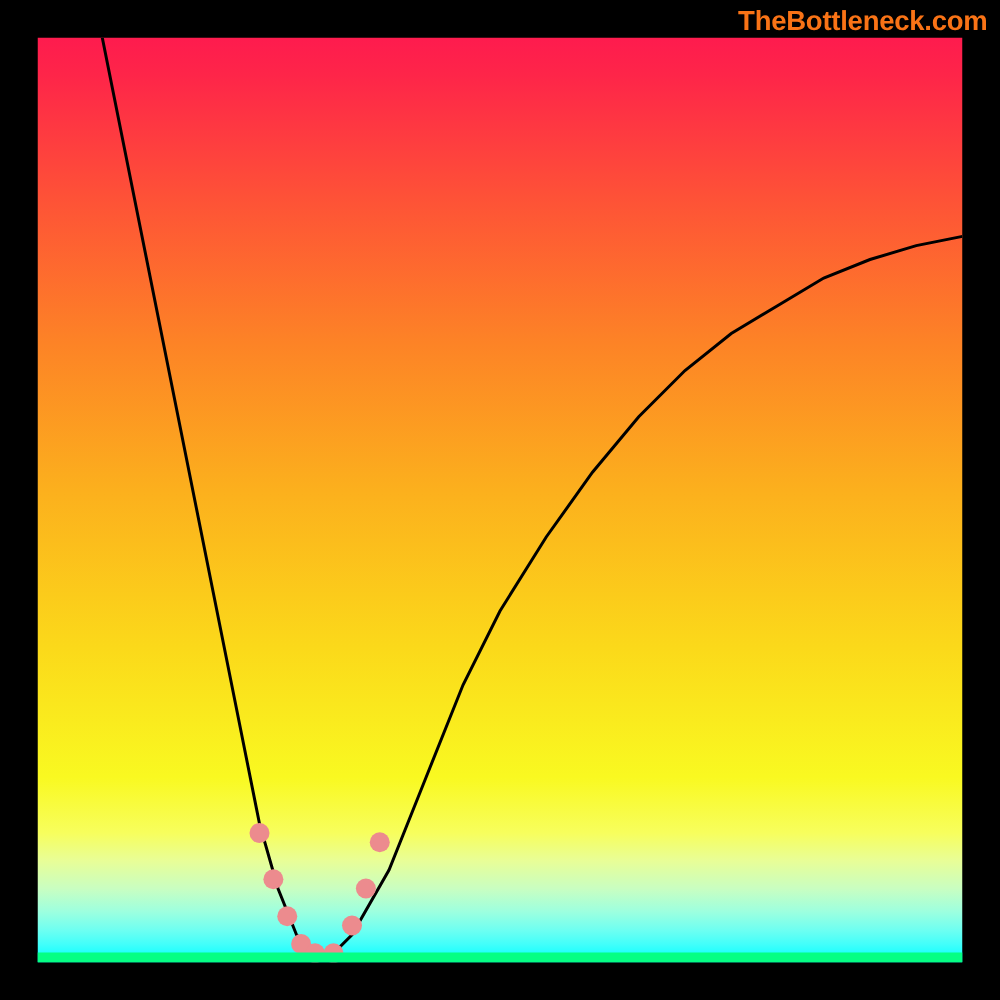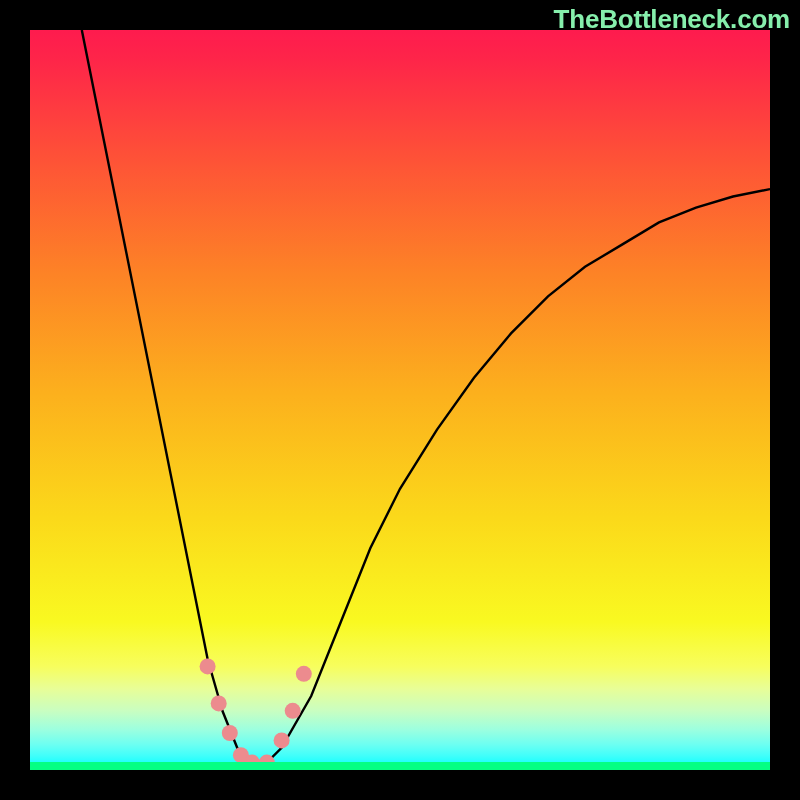--- a/index.html
+++ b/index.html
@@ -16,22 +16,22 @@
     top: 0;
     left: 0;
     width: 800px;
     height: 800px;
     background: #000;
   }
   .watermark {
     position: absolute;
     top: 4px;
     right: 10px;
-    color: #86efac;
-    font-size: 26px;
+    color: #f97316;
+    font-size: 22px;
     font-weight: 600;
     letter-spacing: -0.2px;
     z-index: 10;
   }
   .plot-area {
     position: absolute;
     top: 30px;
     left: 30px;
     width: 740px;
     height: 740px;

